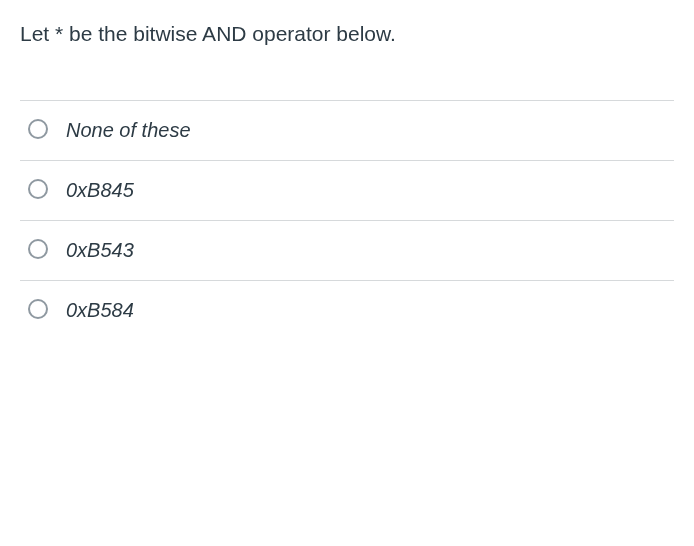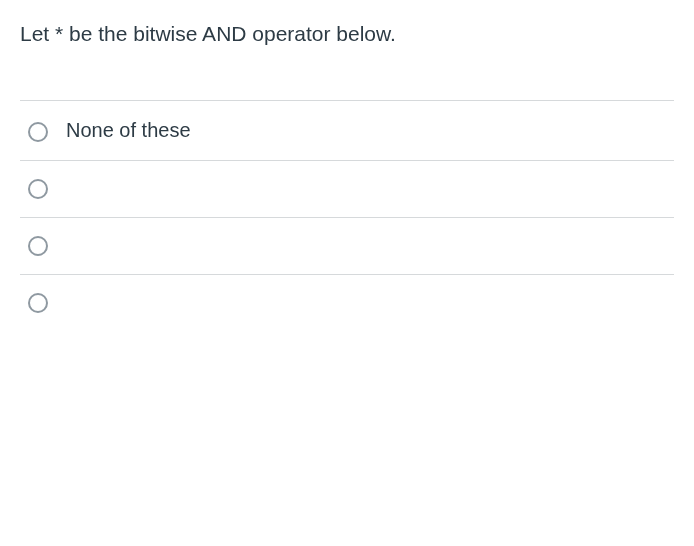--- a/index.html
+++ b/index.html
@@ -20,24 +20,25 @@
       line-height: 1.5;
       margin-bottom: 16px;
       color: #2d3b45;
     }
     .options {
       margin-top: 50px;
       border-top: 1px solid #d6d9db;
     }
     .option-row {
       display: flex;
-      align-items: flex-end;
+      align-items: flex-start;
       padding: 18px 8px;
       border-bottom: 1px solid #d6d9db;
       cursor: pointer;
+      font-style: italic;
     }
     .option-row:last-child {
       border-bottom: none;
     }
     .radio {
       width: 20px;
       height: 20px;
       border: 2px solid #8f99a1;
       border-radius: 50%;
       margin-right: 18px;
@@ -55,20 +56,23 @@
   <p class="question-line">Let * be the bitwise AND operator below.</p>
 </div>
 
 <div class="options">
   <div class="option-row">
     <span class="radio"></span>
     <span class="option-label">None of these</span>
   </div>
   <div class="option-row">
     <span class="radio"></span>
+    <span class="option-label">0xB845</span>
   </div>
   <div class="option-row">
     <span class="radio"></span>
+    <span class="option-label">0xB543</span>
   </div>
   <div class="option-row">
     <span class="radio"></span>
+    <span class="option-label">0xB584</span>
   </div>
 </div>
 
 </body></html>

